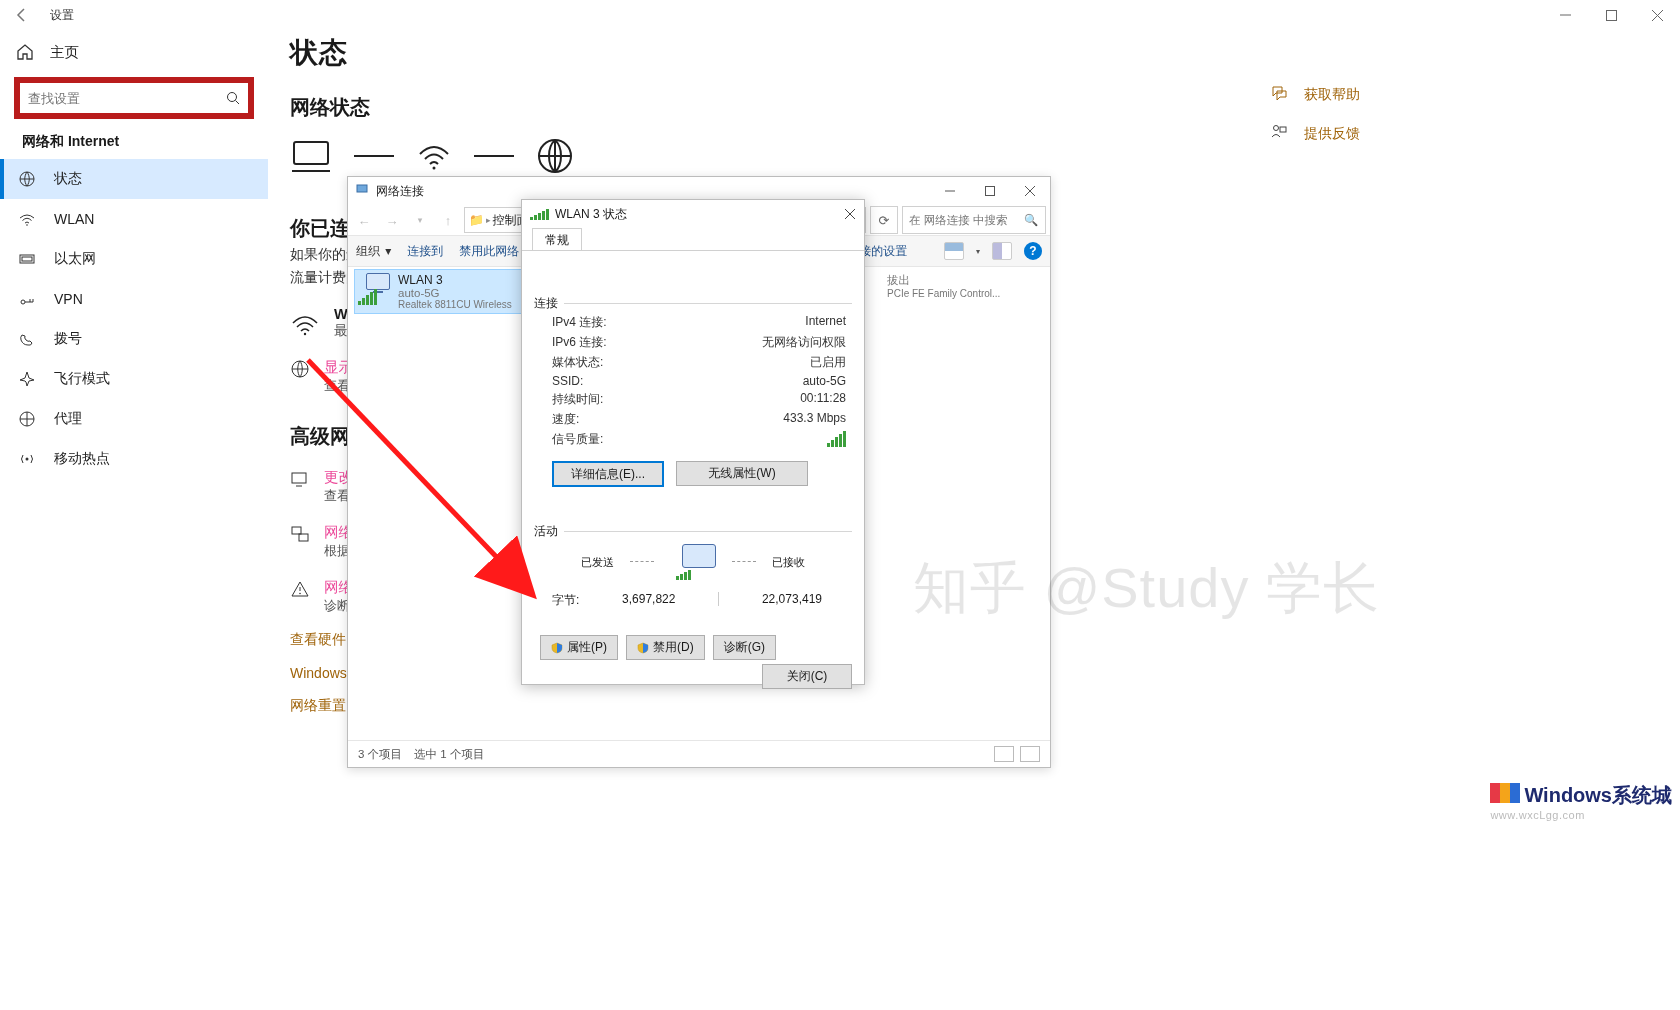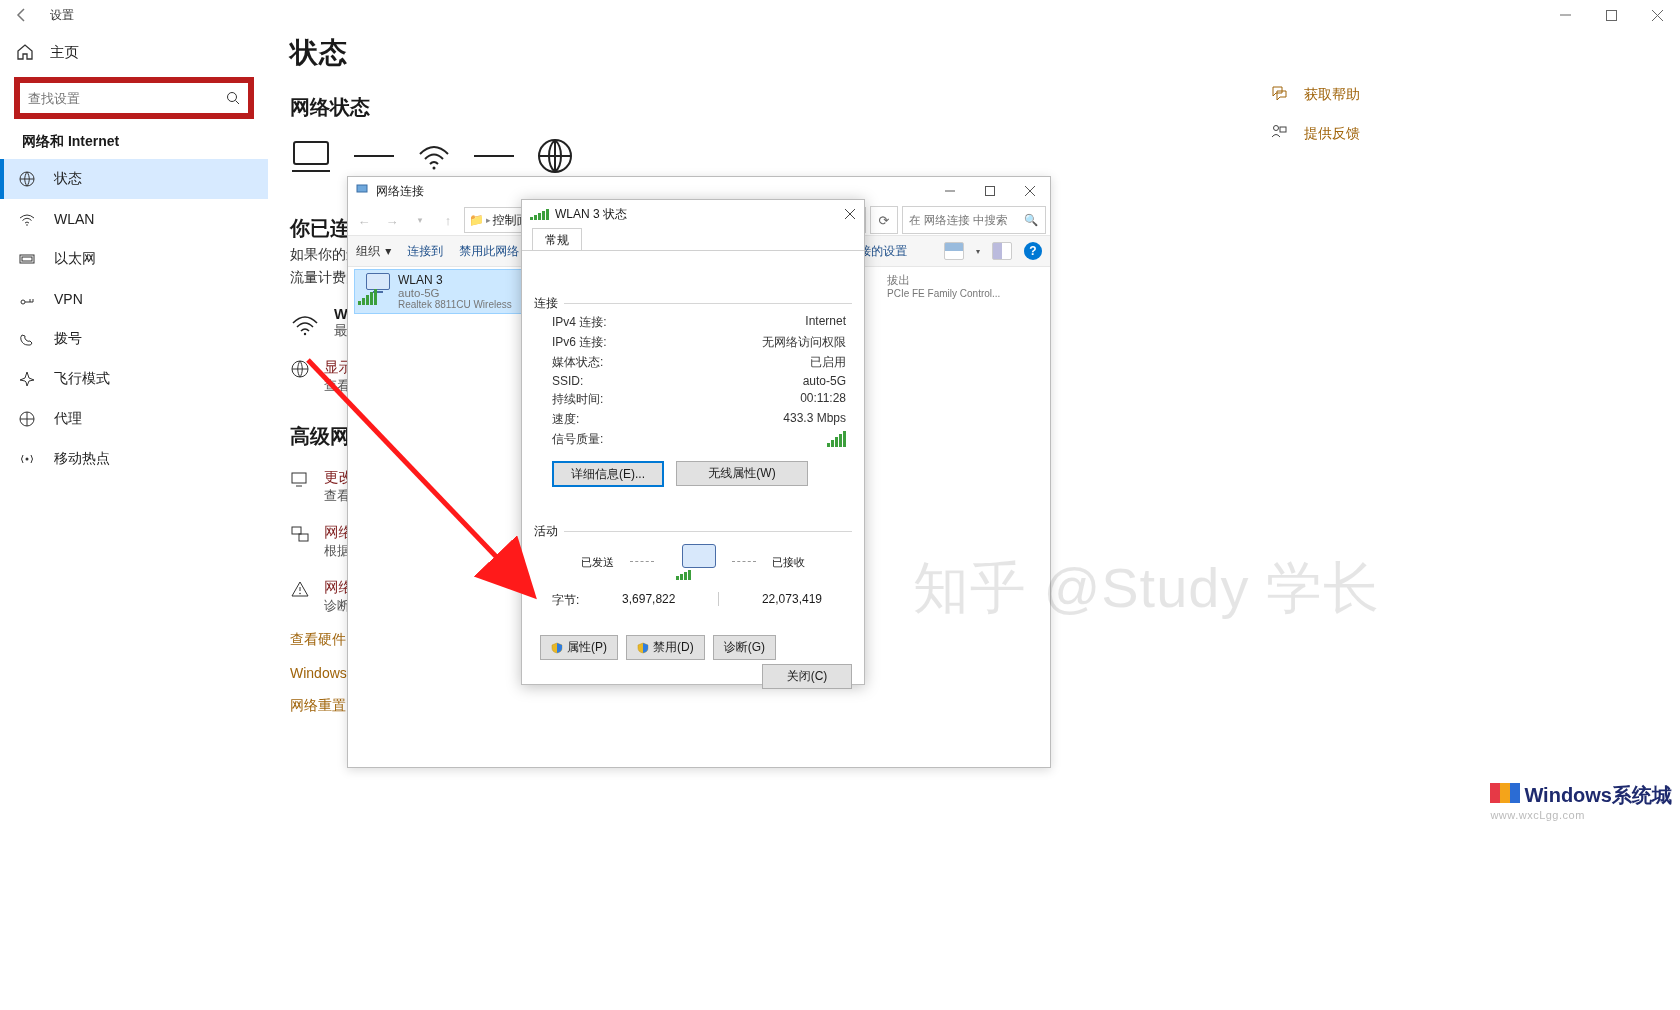--- a/index.html
+++ b/index.html
@@ -29,21 +29,21 @@
   .page-title { font-size:28px; font-weight:600; letter-spacing:1px; }
   .sect { font-size:20px; font-weight:600; margin-top:22px; }
   .net-diagram { margin-top:16px; display:flex; align-items:center; gap:22px; }
   .connected { margin-top:40px; font-size:20px; font-weight:600; }
   .desc { font-size:14px; color:#333; margin-top:2px; line-height:1.5; }
   .wl-block { margin-top:18px; display:flex; align-items:center; gap:14px; }
   .wl-title { font-weight:600; font-size:14.5px; }
   .wl-sub { font-size:13.5px; color:#555; }
   .tile-row { display:flex; gap:14px; margin-top:18px; }
   .tile-row .ic { width:20px; height:20px; margin-top:1px;}
-  .tile-title { font-size:14.5px; color:#7f1d1d; }
+  .tile-title { font-size:14.5px; color:#ec4899; }
   .tile-sub { font-size:13px; color:#555; }
   .adv-hdr { font-size:20px; font-weight:600; margin-top:28px; }
   .link { color:#a0640b; font-size:14px; margin-top:16px; display:inline-block; }
   
   .right-links { position:absolute; right:320px; top:84px; display:flex; flex-direction:column; gap:18px; font-size:14px; color:#a0640b; }
   .right-links .rl { display:flex; align-items:center; gap:16px; }
   
   .explorer { position:absolute; left:347px; top:176px; width:702px; height:590px; background:#fff; border:1px solid #bcbcbc; box-shadow:0 2px 10px rgba(0,0,0,0.15);}
   .exp-title { height:28px; display:flex; align-items:center; font-size:12px; padding-left:8px; gap:6px; }
   .exp-winbtns { display:flex; margin-left:auto;}
@@ -418,20 +418,28 @@
           <div class="adev">Realtek 8811CU Wireless</div>
         </div>
       </div>
       <div class="adapter" style="right:4px; top:2px; width:155px;">
         <div style="overflow:hidden">
           <div class="assid">拔出</div>
           <div class="adev">PCIe FE Family Control...</div>
         </div>
       </div>
     </div>
+    <div class="exp-status">
+      <span>3 个项目</span>
+      <span>选中 1 个项目</span>
+      <div class="view-icons">
+        <span class="vi"></span>
+        <span class="vi"></span>
+      </div>
+    </div>
   </div>
 
   <div class="dlg">
     <div class="dlg-title">
       <div class="bars">
           <span style="height:3px"></span>
           <span style="height:5px"></span>
           <span style="height:7px"></span>
           <span style="height:9px"></span>
           <span style="height:11px"></span>

